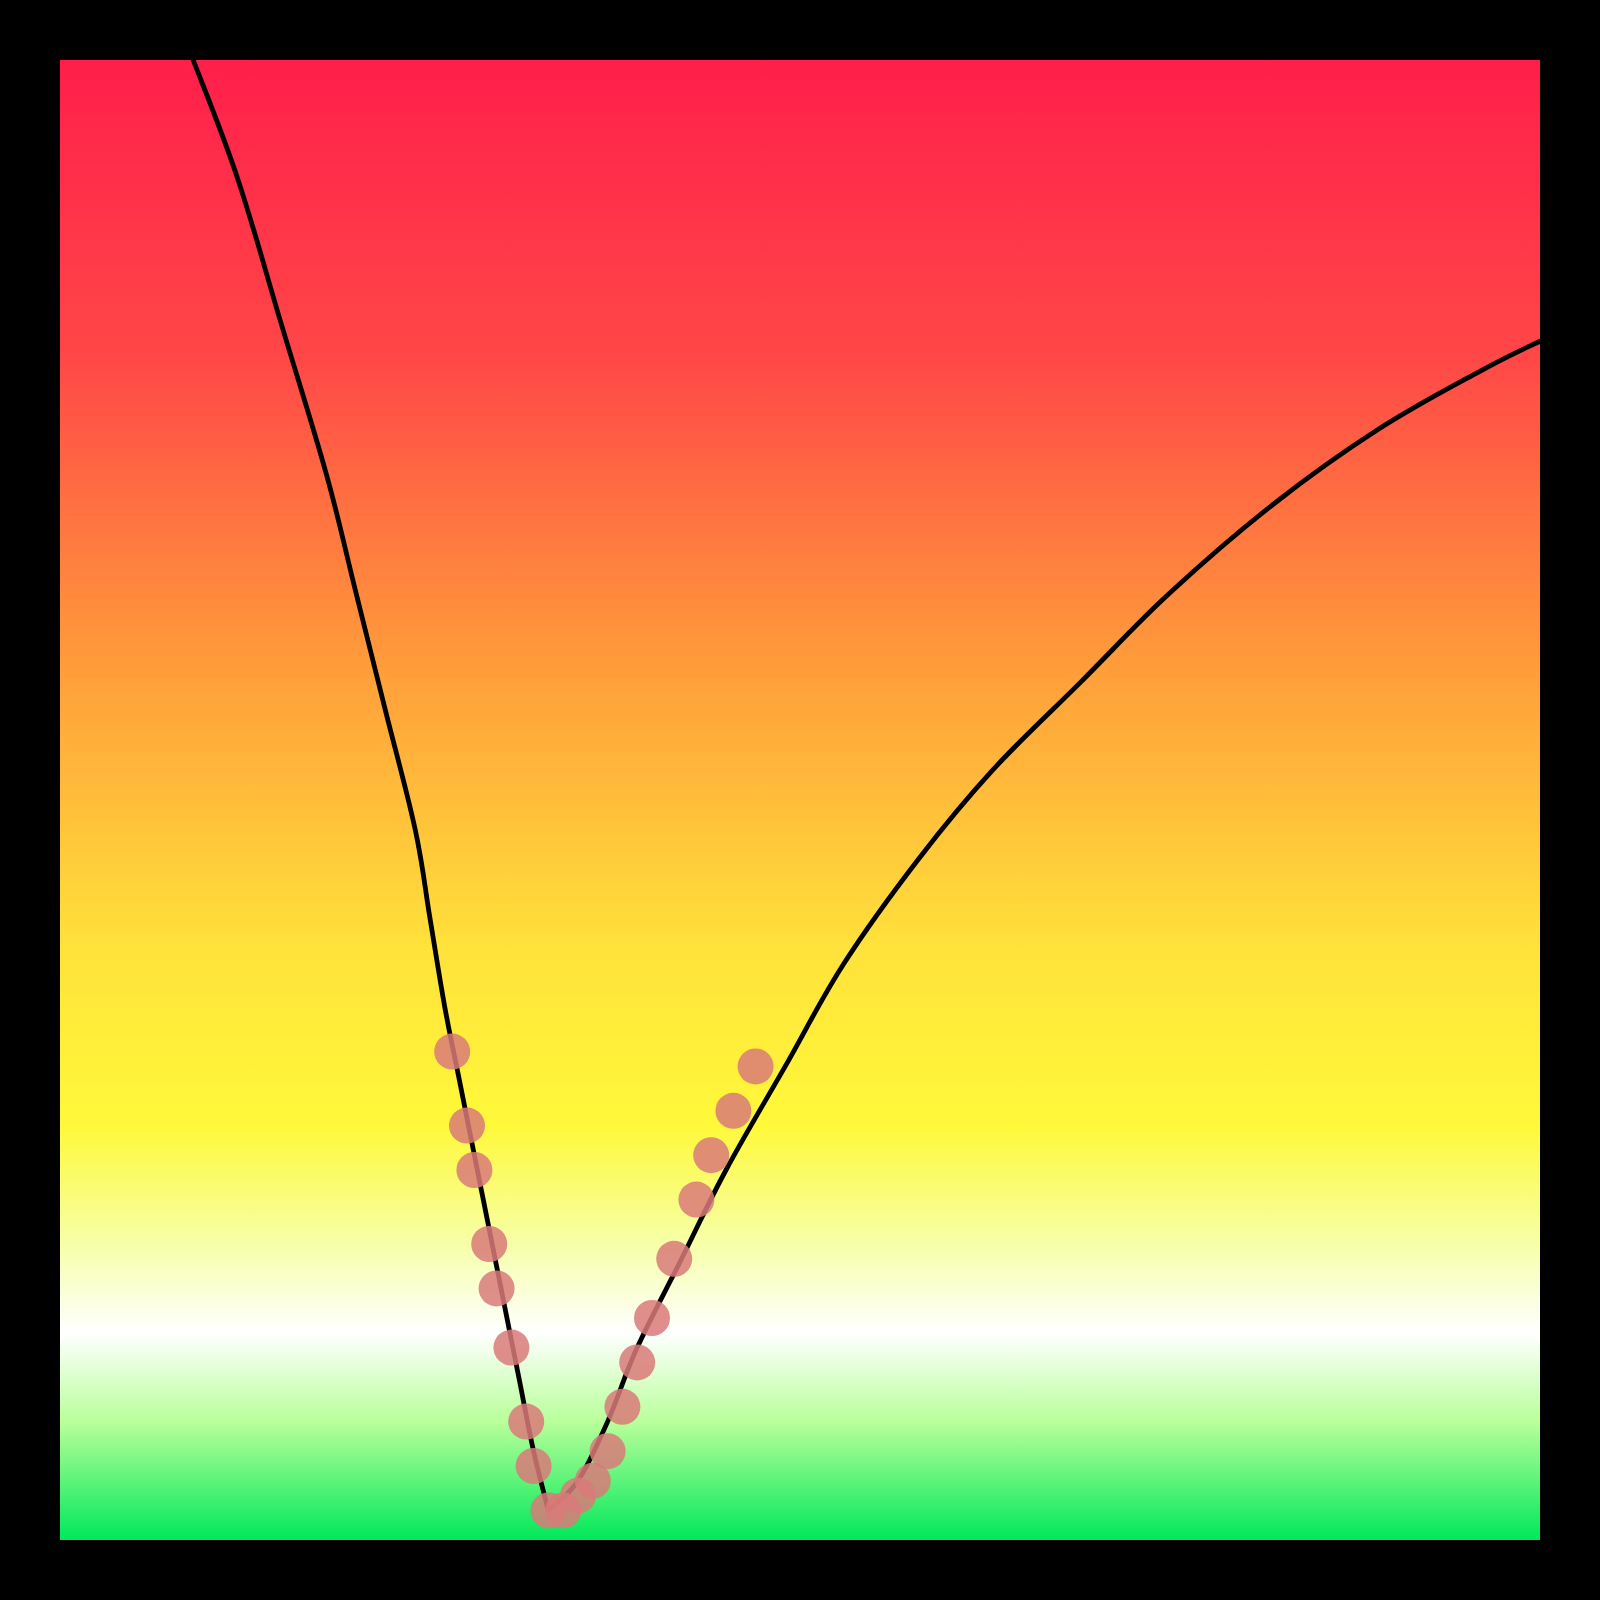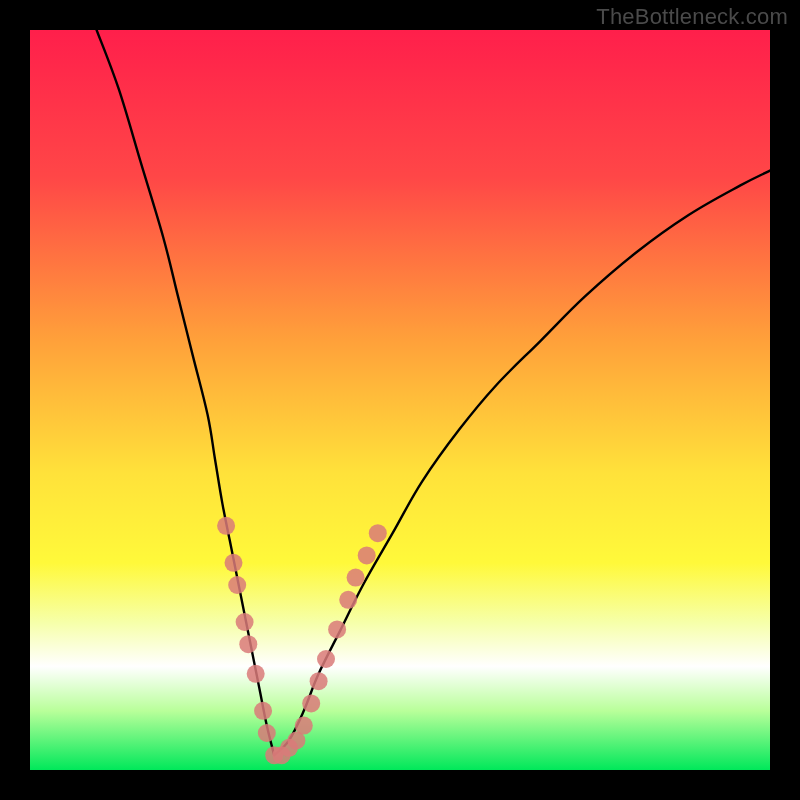--- a/index.html
+++ b/index.html
@@ -44,21 +44,20 @@
   .marker {
     fill: #d97a79;
     fill-opacity: 0.85;
   }
 </style>
 </head>
 <body>
 
 <div class="frame">
 
-  <div class="watermark">TheBottleneck.com</div>
 
   <div class="plot-area">
     <svg class="gradient-bg" viewBox="0 0 740 740" preserveAspectRatio="none" width="740" height="740">
       <defs>
         <linearGradient id="bg-grad" x1="0" y1="0" x2="0" y2="1">
             <stop offset="0%" stop-color="#ff1f4b"></stop>
             <stop offset="20%" stop-color="#ff4747"></stop>
             <stop offset="42%" stop-color="#ffa13a"></stop>
             <stop offset="60%" stop-color="#ffe23a"></stop>
             <stop offset="72%" stop-color="#fff93a"></stop>

